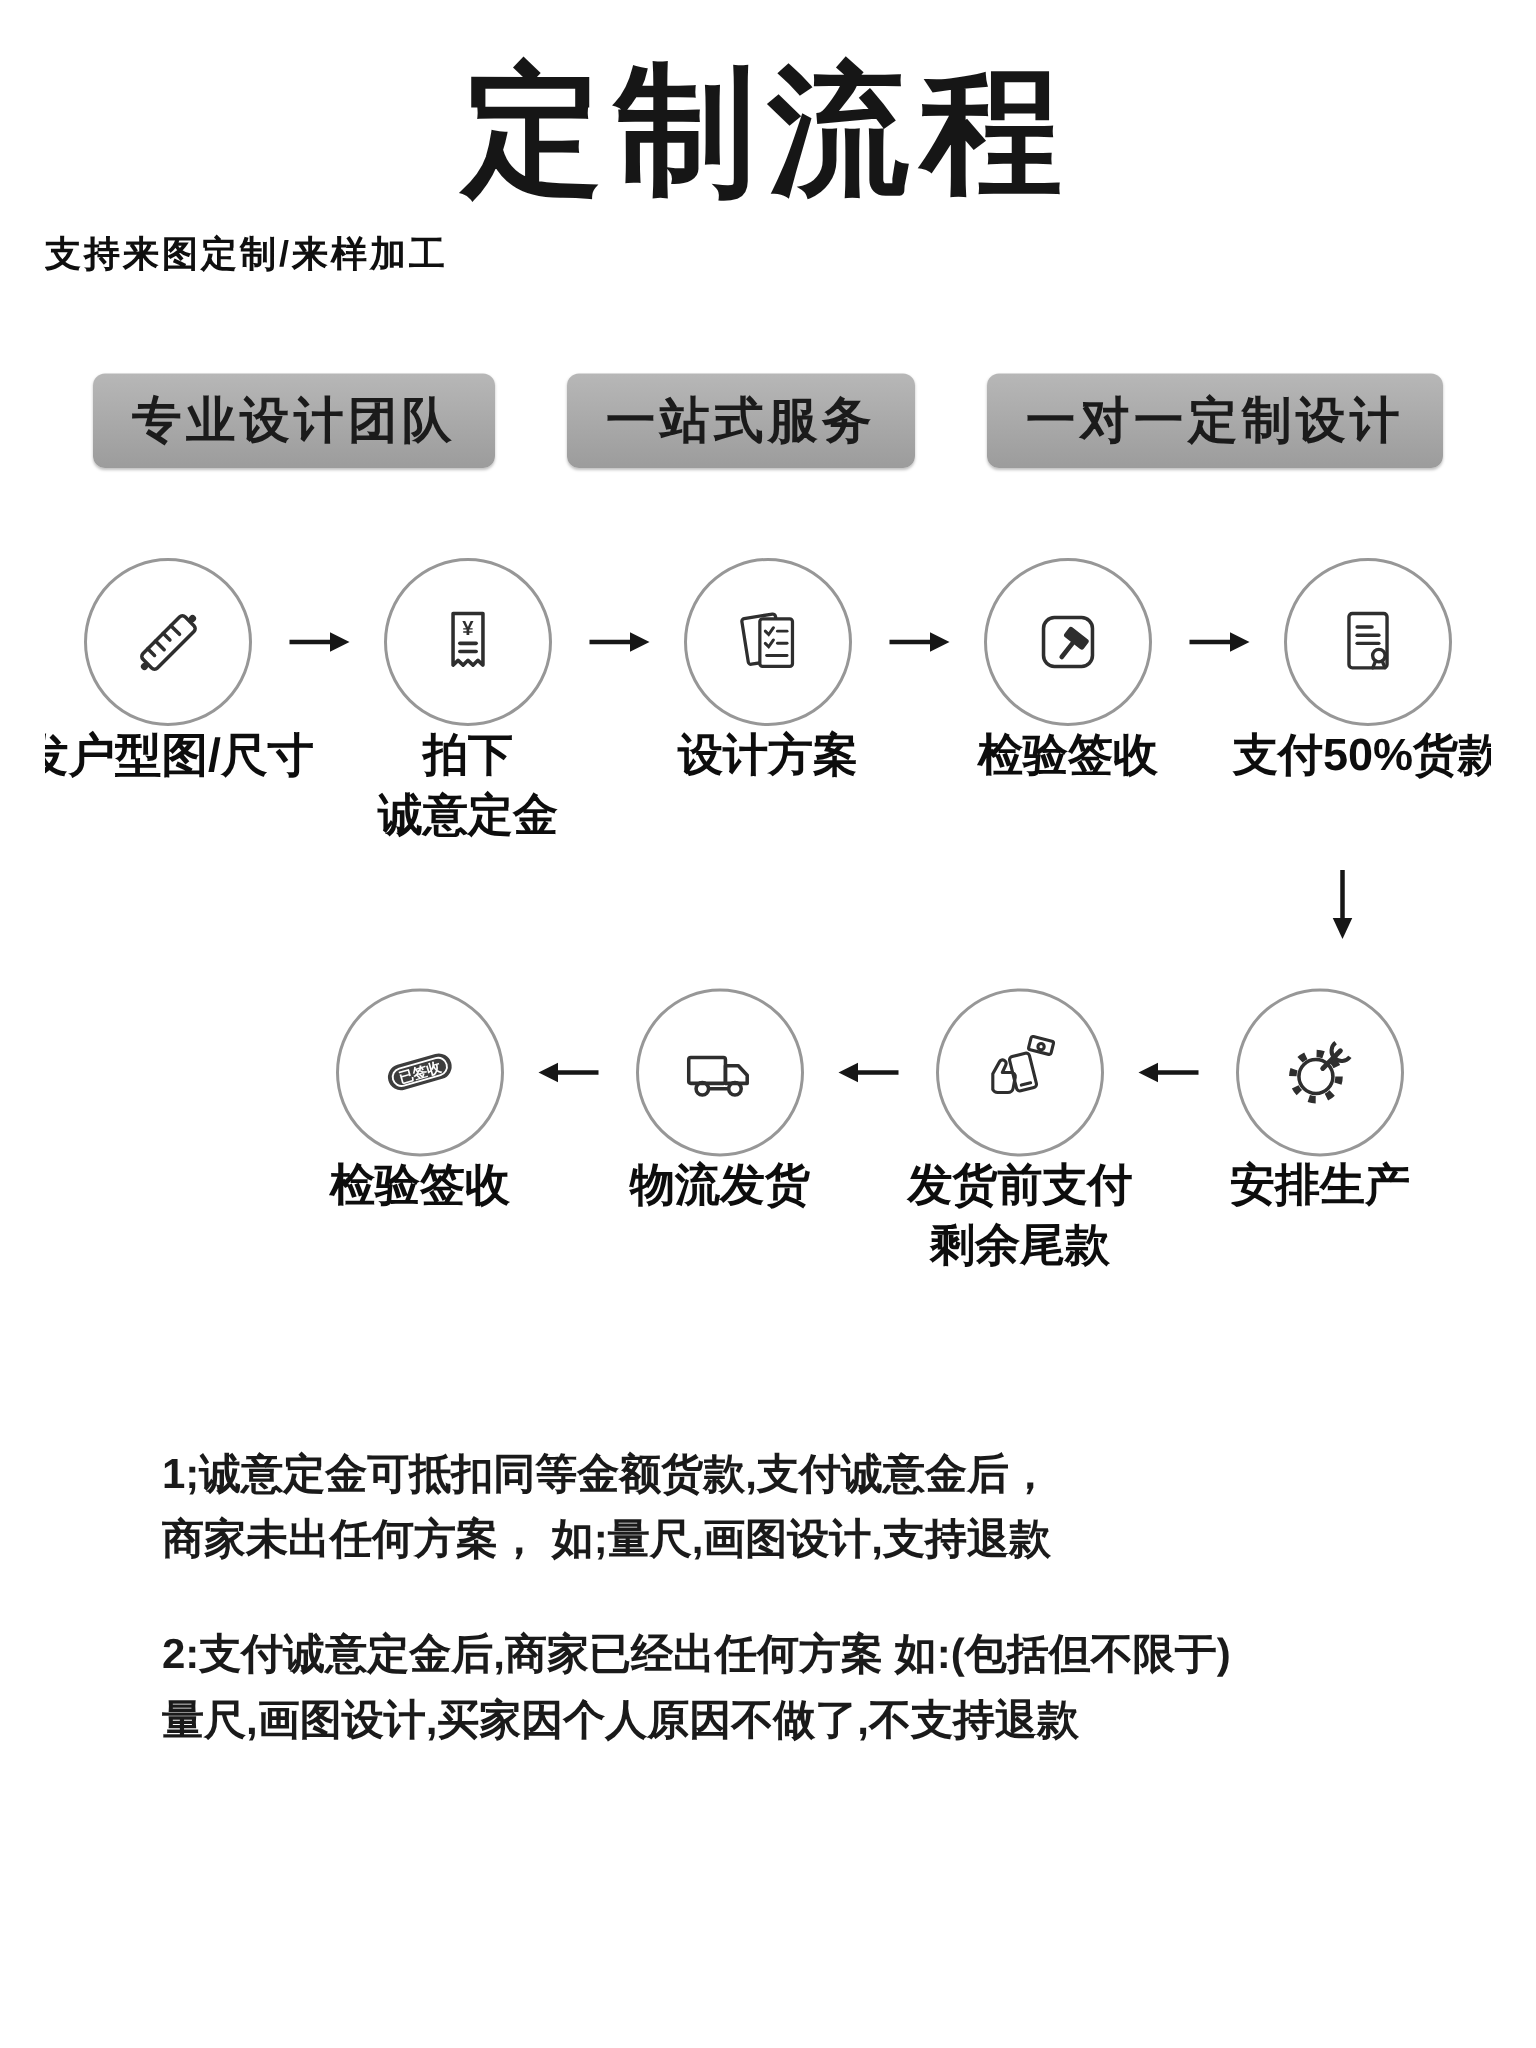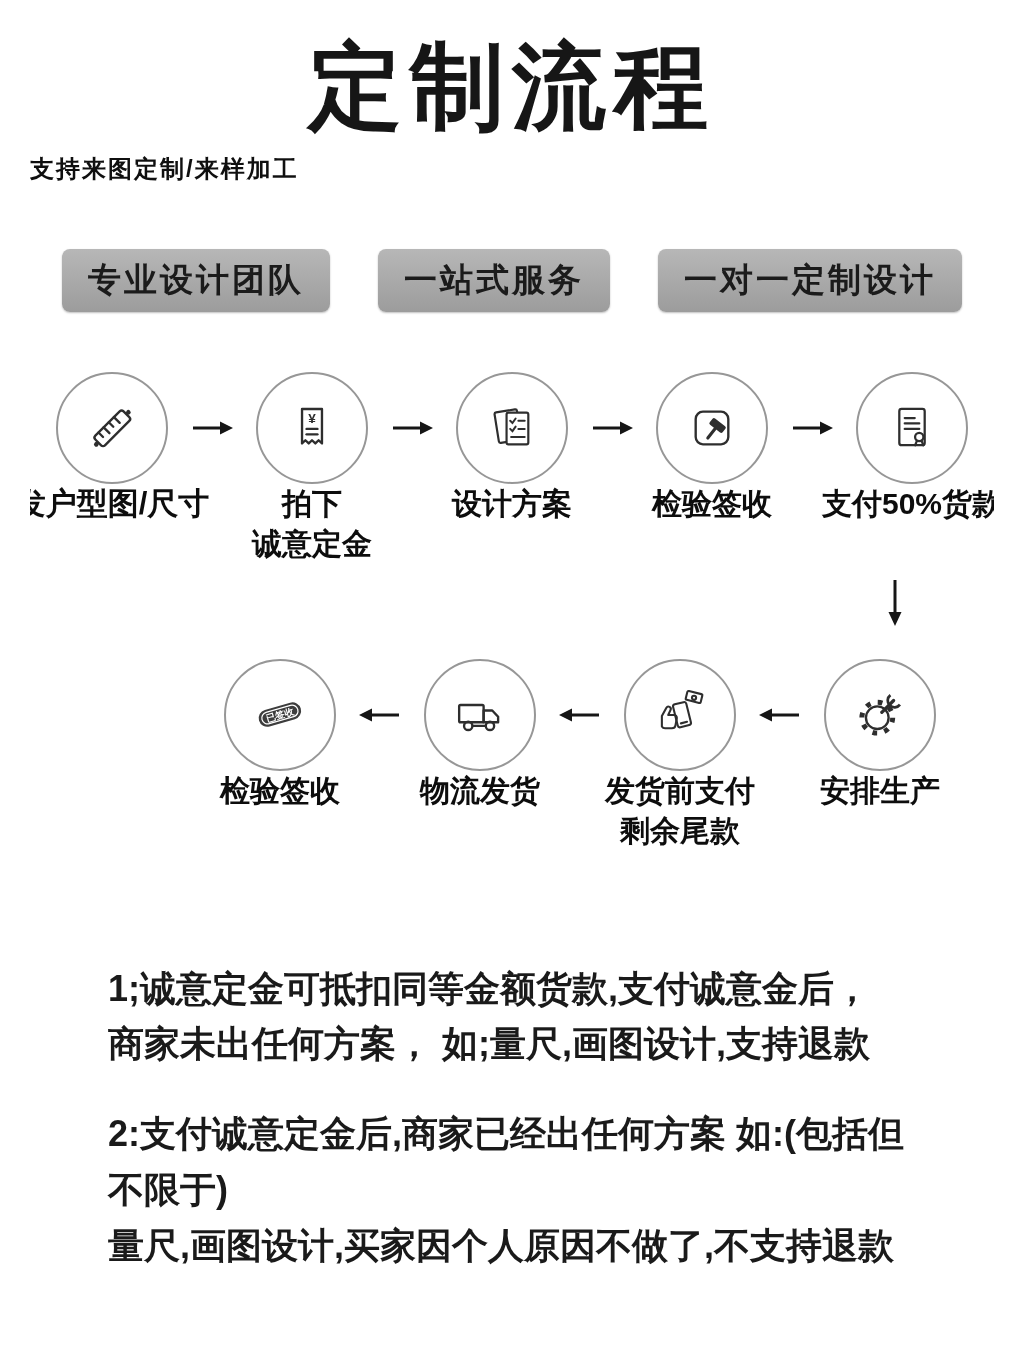--- a/index.html
+++ b/index.html
@@ -84,21 +84,21 @@
     height:56px;
     display:flex;
     justify-content:flex-end;
     padding-right:88px;
   }
   .notes{
     margin-top:110px;
     padding:0 56px 60px 78px;
   }
   .note{
-    font-size:36px;
+    font-size:28px;
     font-weight:700;
     line-height:1.55;
     white-space:pre-line;
     color:#1a1a1a;
   }
   .note + .note{margin-top:34px;}
 </style>
 </head>
 <body>
 

